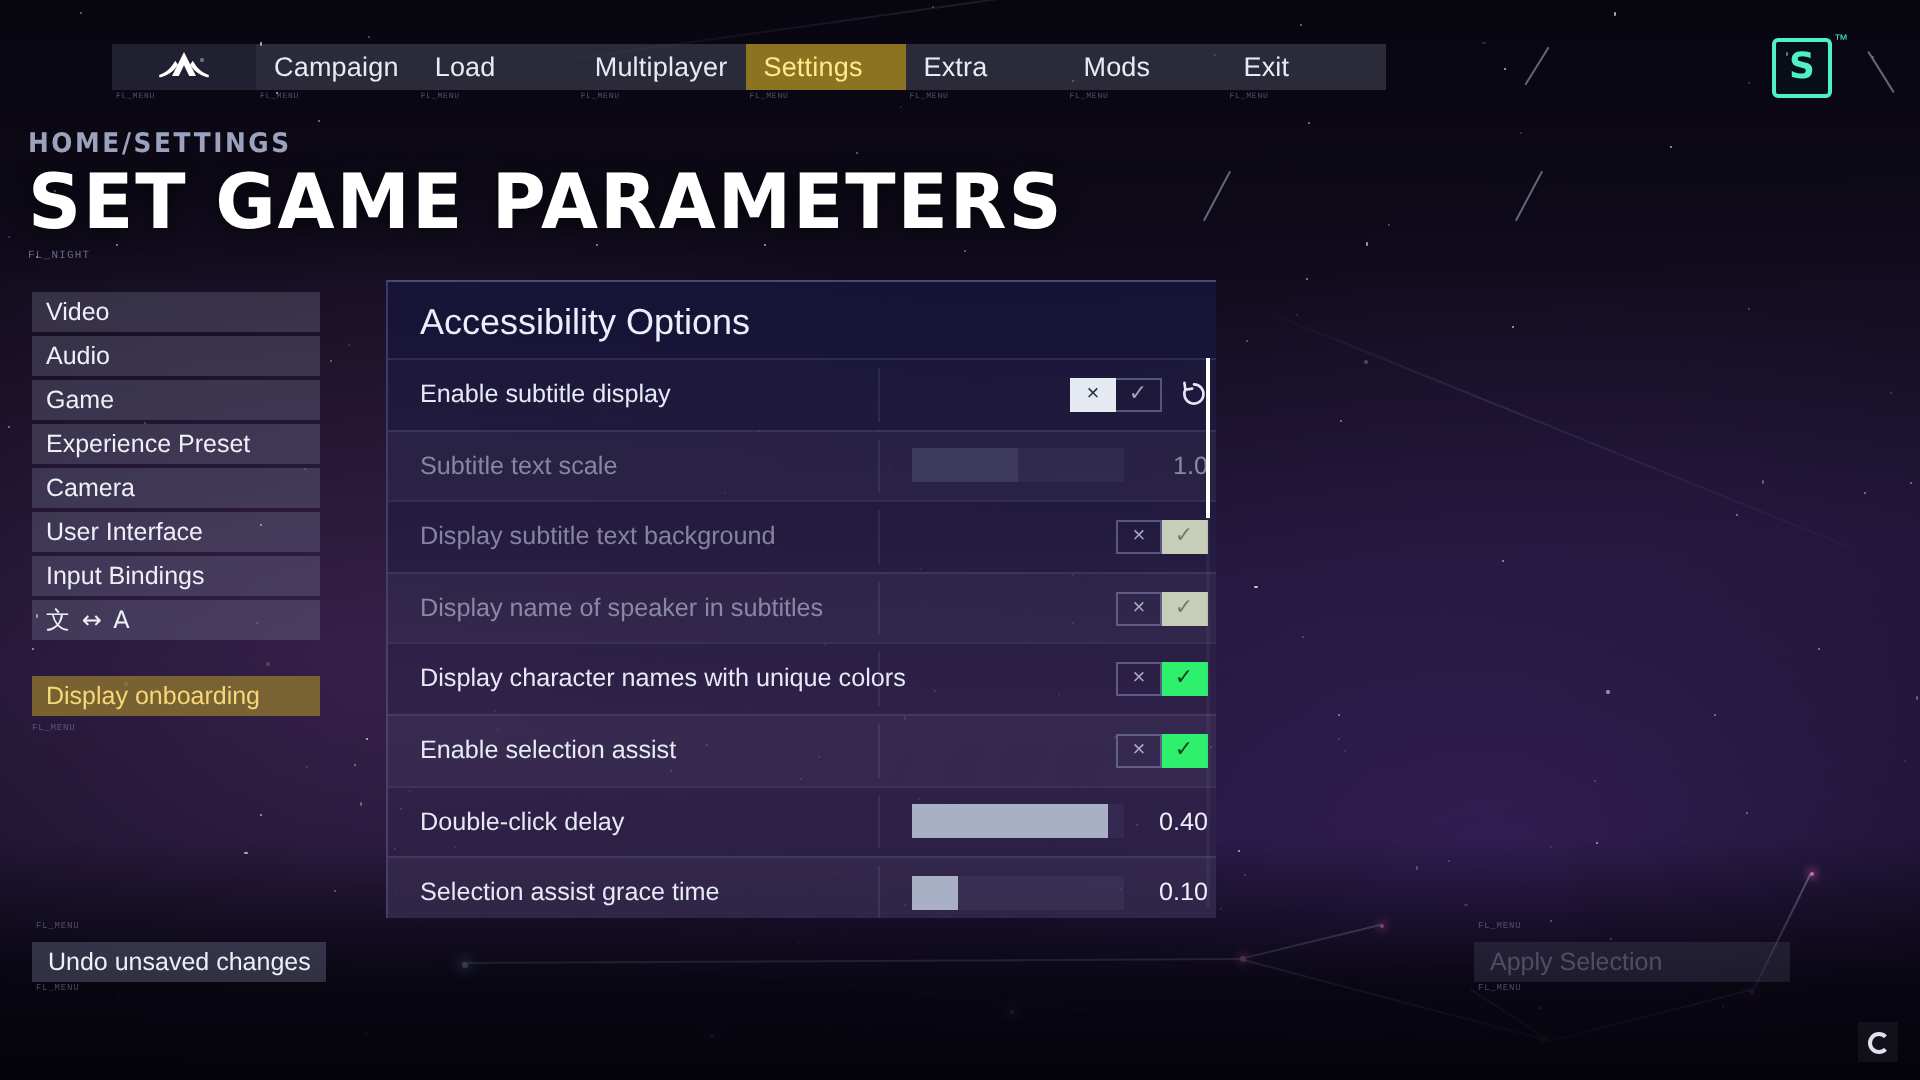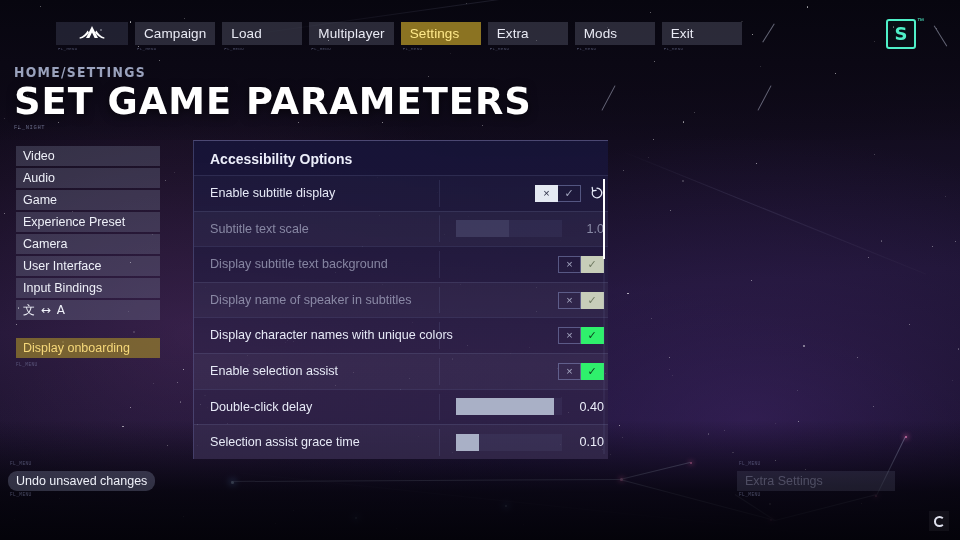--- a/index.html
+++ b/index.html
@@ -49,21 +49,21 @@
   }
   .corner-slash {
     position:absolute;
     width:1px; background: rgba(210,215,240,0.45);
     transform-origin: center;
   }
 
   
   #topnav {
     position: absolute; left: 14px; top: 22px;
-    display: flex; align-items: flex-start; gap: 7px;
+    display: flex; align-items: flex-start; 
     z-index: 6;
     padding-left: 42px;
   }
   .navwrap { position: relative; }
   .navitem {
     height: 23px;
     min-width: 80px;
     padding: 0 9px;
     display: flex; align-items: center;
     background: rgba(122,126,150,0.30);
@@ -172,24 +172,23 @@
   
   .bottombtn {
     position:absolute; z-index:6;
     height: 20px;
     display:flex; align-items:center;
     padding: 0 8px;
     font-size: 12.5px; line-height:1;
     white-space: nowrap;
   }
   #undo-btn {
-    left: 8px; top: 471px;
+    left: 16px; top: 471px;
     background: rgba(126,132,160,0.34);
     color: #eef0f8;
-    border-radius: 9px;
   }
   #apply-btn {
     left: 737px; top: 471px;
     width: 158px;
     background: rgba(118,124,152,0.18);
     color: rgba(185,190,215,0.30);
   }
   .btntag {
     position:absolute; left:2px; top:22px;
     font-size:4.5px; letter-spacing:.4px;
@@ -205,23 +204,23 @@
     width: 415px; height: 319px;
     background: linear-gradient(180deg, rgba(22,20,56,0.93) 0%, rgba(30,22,60,0.86) 35%, rgba(44,30,70,0.72) 70%, rgba(40,28,66,0.78) 100%);
     border-top: 1px solid rgba(150,160,220,0.35);
     border-left: 1px solid rgba(150,160,220,0.28);
     overflow: hidden;
     z-index: 5;
   }
   .panel-title {
     padding: 11px 8px 9px 16px;
     color: #eceefa;
-    font-size: 14px;
+    font-size: 18px;
     line-height:1;
-    font-weight: 700;
+    font-weight: 400;
   }
   .opt-list { position: relative; }
   .opt-row {
     position: relative;
     height: 35.6px;
     display: flex; align-items: center;
     padding-left: 16px;
     padding-right: 4px;
     border-top: 1px solid rgba(132,142,190,0.17);
     background: rgba(255,255,255,0.018);
@@ -702,21 +701,21 @@
   </div>
 
 
   <div class="bottombtn" id="undo-btn">
     <span>Undo unsaved changes</span>
     <span class="btntag above">FL_MENU</span>
     <span class="btntag">FL_MENU</span>
   </div>
 
   <div class="bottombtn" id="apply-btn">
-    <span>Extra Settings</span>
+    <span>Apply Selection</span>
     <span class="btntag above">FL_MENU</span>
     <span class="btntag">FL_MENU</span>
   </div>
 
   <div id="spinner">
     <div class="spinner-ring"></div>
   </div>
 
 </div>
 

